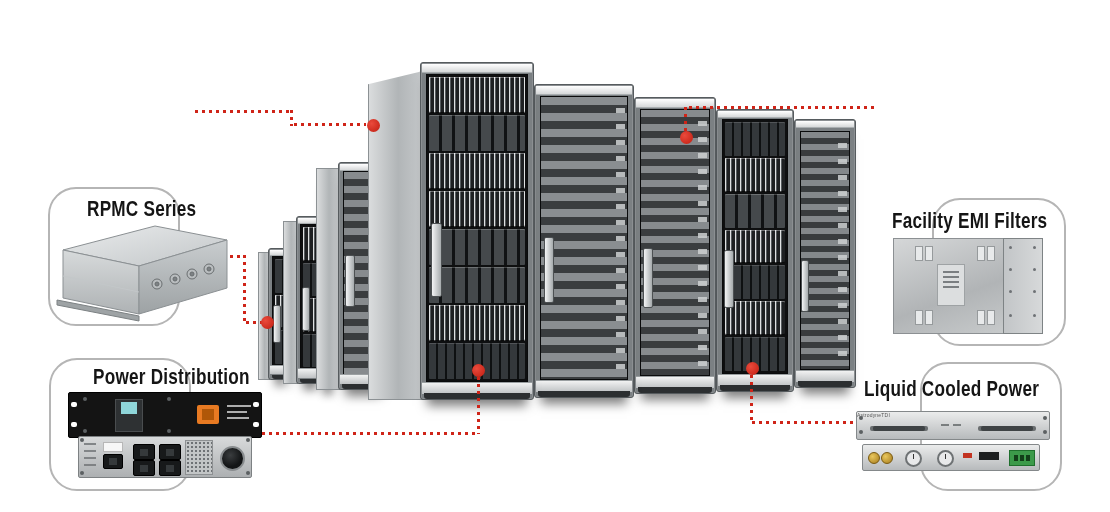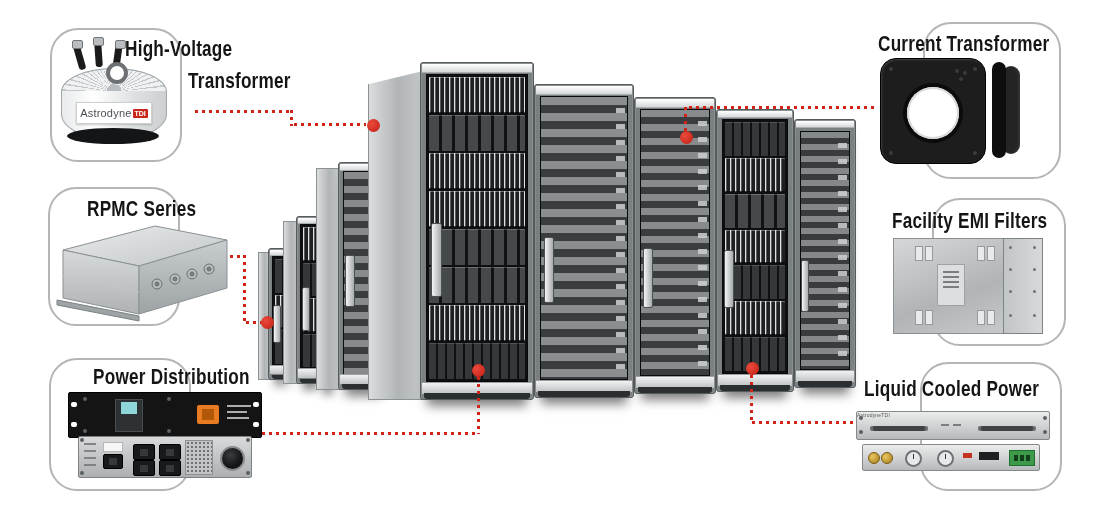--- a/index.html
+++ b/index.html
@@ -231,41 +231,20 @@
   <div class="dl-h" style="left:262px;top:432px;width:216px"></div>
 
   <div class="node" style="left:680px;top:131px"></div>
   <div class="dl-v" style="left:684px;top:107px;height:25px"></div>
   <div class="dl-h" style="left:689px;top:106px;width:185px"></div>
 
   <div class="node" style="left:746px;top:362px"></div>
   <div class="dl-v" style="left:750px;top:375px;height:47px"></div>
   <div class="dl-h" style="left:752px;top:421px;width:101px"></div>
 
-  <div class="group" style="left:45px;top:20px;width:255px;height:150px;z-index:10">
-    <div class="card" style="left:5px;top:8px;width:128px;height:130px"></div>
-    <div class="ctitle" style="left:80px;top:18px">High-Voltage</div>
-    <div class="ctitle" style="left:143px;top:50px">Transformer</div>
-    <div class="abs" style="left:13px;top:20px;width:112px;height:112px">
-      <div class="cable" style="left:18px;top:4px;transform:rotate(-16deg)"></div>
-      <div class="cable" style="left:37px;top:1px;transform:rotate(-4deg)"></div>
-      <div class="cable" style="left:56px;top:4px;transform:rotate(8deg)"></div>
-      <div class="lug" style="left:14px;top:0"></div>
-      <div class="lug" style="left:35px;top:-3px"></div>
-      <div class="lug" style="left:57px;top:0"></div>
-      <div class="tor-top" style="left:3px;top:28px"></div>
-      <div class="eyelet" style="left:48px;top:22px"></div>
-      <div class="tor-body" style="left:3px;top:51px"></div>
-      <div class="tor-base" style="left:9px;top:88px"></div>
-      <div class="tor-label" style="left:18px;top:62px">
-        <span class="brand-name">Astrodyne</span>
-          <span class="brand-box">TDI</span>
-      </div>
-    </div>
-  </div>
 
   <div class="group" style="left:40px;top:180px;width:240px;height:160px;z-index:10">
     <div class="card" style="left:8px;top:7px;width:128px;height:135px"></div>
     <div class="ctitle" style="left:47px;top:18px">RPMC Series</div>
     <svg style="position:absolute;left:15px;top:40px" width="180" height="102" viewBox="0 0 180 102">
       <defs>
         <linearGradient id="gTop" x1="0" y1="0" x2="1" y2="1">
           <stop offset="0" stop-color="#e9ebec"></stop>
             <stop offset="1" stop-color="#c2c6c8"></stop>
         </linearGradient>
@@ -343,38 +322,20 @@
         </div>
       <div class="grille" style="left:106px;top:3px;width:26px;height:33px"></div>
       <div class="hole" style="left:141px;top:9px;width:21px;height:21px"></div>
       <div class="screw" style="left:1px;top:1px"></div>
       <div class="screw" style="left:1px;top:34px"></div>
       <div class="screw" style="right:1px;top:1px"></div>
       <div class="screw" style="right:1px;top:34px"></div>
     </div>
   </div>
 
-  <div class="group" style="left:860px;top:15px;width:205px;height:165px;z-index:10">
-    <div class="card" style="left:63px;top:7px;width:134px;height:153px"></div>
-    <div class="ctitle" style="left:18px;top:18px">Current Transformer</div>
-    <div class="ct-square" style="left:20px;top:43px;width:104px;height:104px">
-      <div class="ct-hole" style="left:26px;top:28px;width:52px;height:52px"></div>
-      <div class="ct-dot" style="left:8px;top:8px"></div>
-      <div class="ct-dot" style="right:8px;top:8px"></div>
-      <div class="ct-dot" style="left:8px;bottom:8px"></div>
-      <div class="ct-dot" style="right:8px;bottom:8px"></div>
-      <div class="ct-dot" style="right:18px;top:12px;background:#3a3a3a"></div>
-      <div class="ct-dot" style="right:26px;top:10px;background:#3a3a3a"></div>
-      <div class="ct-dot" style="right:22px;top:18px;background:#3a3a3a"></div>
-    </div>
-    <div class="ct-side" style="left:132px;top:47px;width:30px;height:96px">
-      <div class="body"></div>
-      <div class="rim"></div>
-    </div>
-  </div>
 
   <div class="group" style="left:850px;top:355px;width:215px;height:140px;z-index:10">
     <div class="card" style="left:70px;top:7px;width:138px;height:125px"></div>
     <div class="ctitle" style="left:14px;top:23px">Liquid Cooled Power</div>
 
     <div class="lcp-unit" style="left:6px;top:56px;width:192px;height:27px">
       <div class="lcp-brand">
         <span>Astrodyne</span><span>TDI</span>
       </div>
       <div class="lcp-handle" style="left:16px;top:14px;width:52px"></div>

